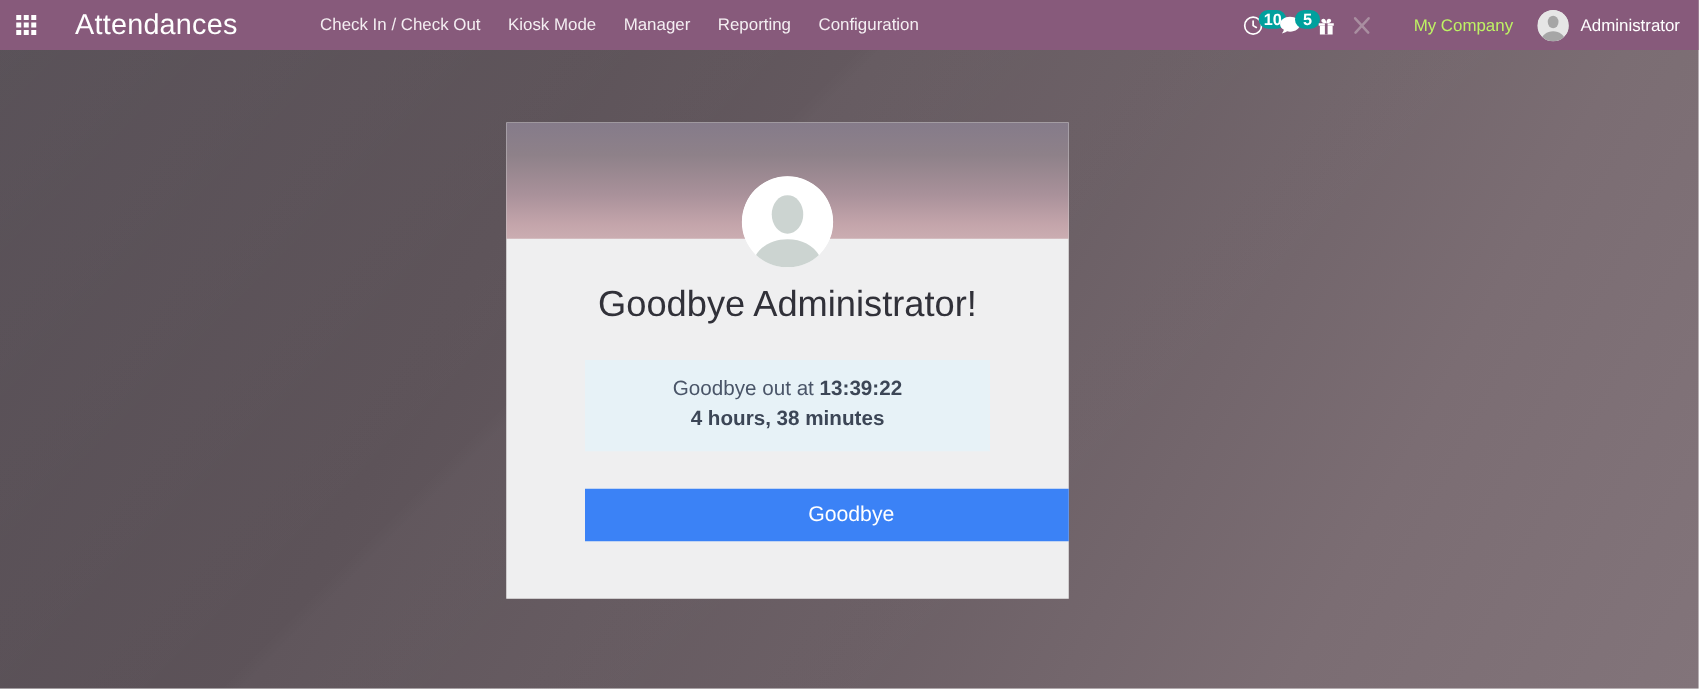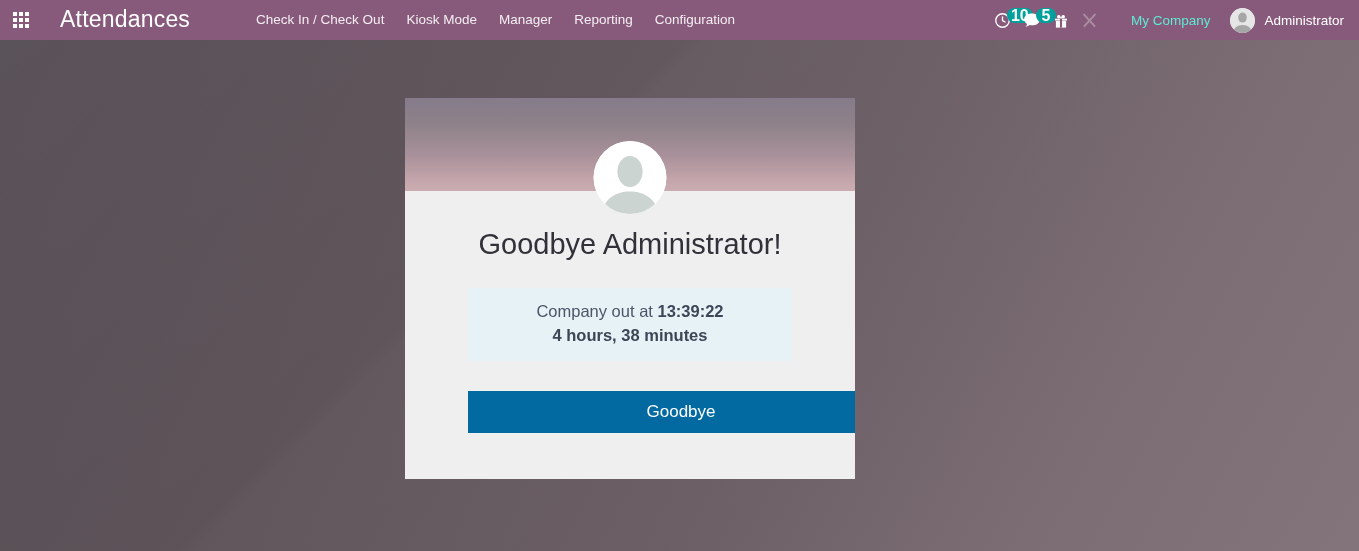--- a/index.html
+++ b/index.html
@@ -98,35 +98,35 @@
   .badge {
     position: absolute;
     top: 9px;
     left: 19px;
     min-width: 20px;
     height: 15px;
     padding: 0 4px;
     border-radius: 8px;
     background: #00a09d;
     color: #ffffff;
-    font-size: 16px;
+    font-size: 13px;
     font-weight: bold;
     line-height: 15px;
     text-align: center;
   }
 
   .nav-divider {
     width: 1px;
     height: 0;
     margin: 0 6px;
   }
 
   #company {
     font-size: 13.5px;
-    color: #5eead4;
+    color: #bef264;
     padding: 0 10px 0 14px;
     white-space: nowrap;
     cursor: pointer;
   }
 
   #user-menu {
     display: flex;
     align-items: center;
     padding: 0 6px 0 10px;
     cursor: pointer;
@@ -203,21 +203,21 @@
     text-align: center;
   }
   #alert b { color: #3c4656; font-weight: bold; }
   #alert .dur { font-weight: bold; color: #3c4656; }
 
   #goodbye-btn {
     display: block;
     margin: 30px 63px 0 63px;
     width: 426px;
     height: 42px;
-    background: #0369a1;
+    background: #3b82f6;
     color: #ffffff;
     border: none;
     font-family: "Liberation Sans", sans-serif;
     font-size: 17px;
     cursor: pointer;
     text-align: center;
     line-height: 42px;
     padding: 0;
   }
 </style>
@@ -323,21 +323,21 @@
         </svg>
       </div>
     </div>
 
     <div id="card-body">
 
       <div id="greeting">Goodbye Administrator!</div>
 
 
       <div id="alert">
-        <span>Company out at </span><b>13:39:22</b><br>
+        <span>Goodbye out at </span><b>13:39:22</b><br>
         <span class="dur">4 hours, 38 minutes</span>
       </div>
 
       <button id="goodbye-btn">Goodbye</button>
 
     </div>
   </div>
 
 </div>
 

